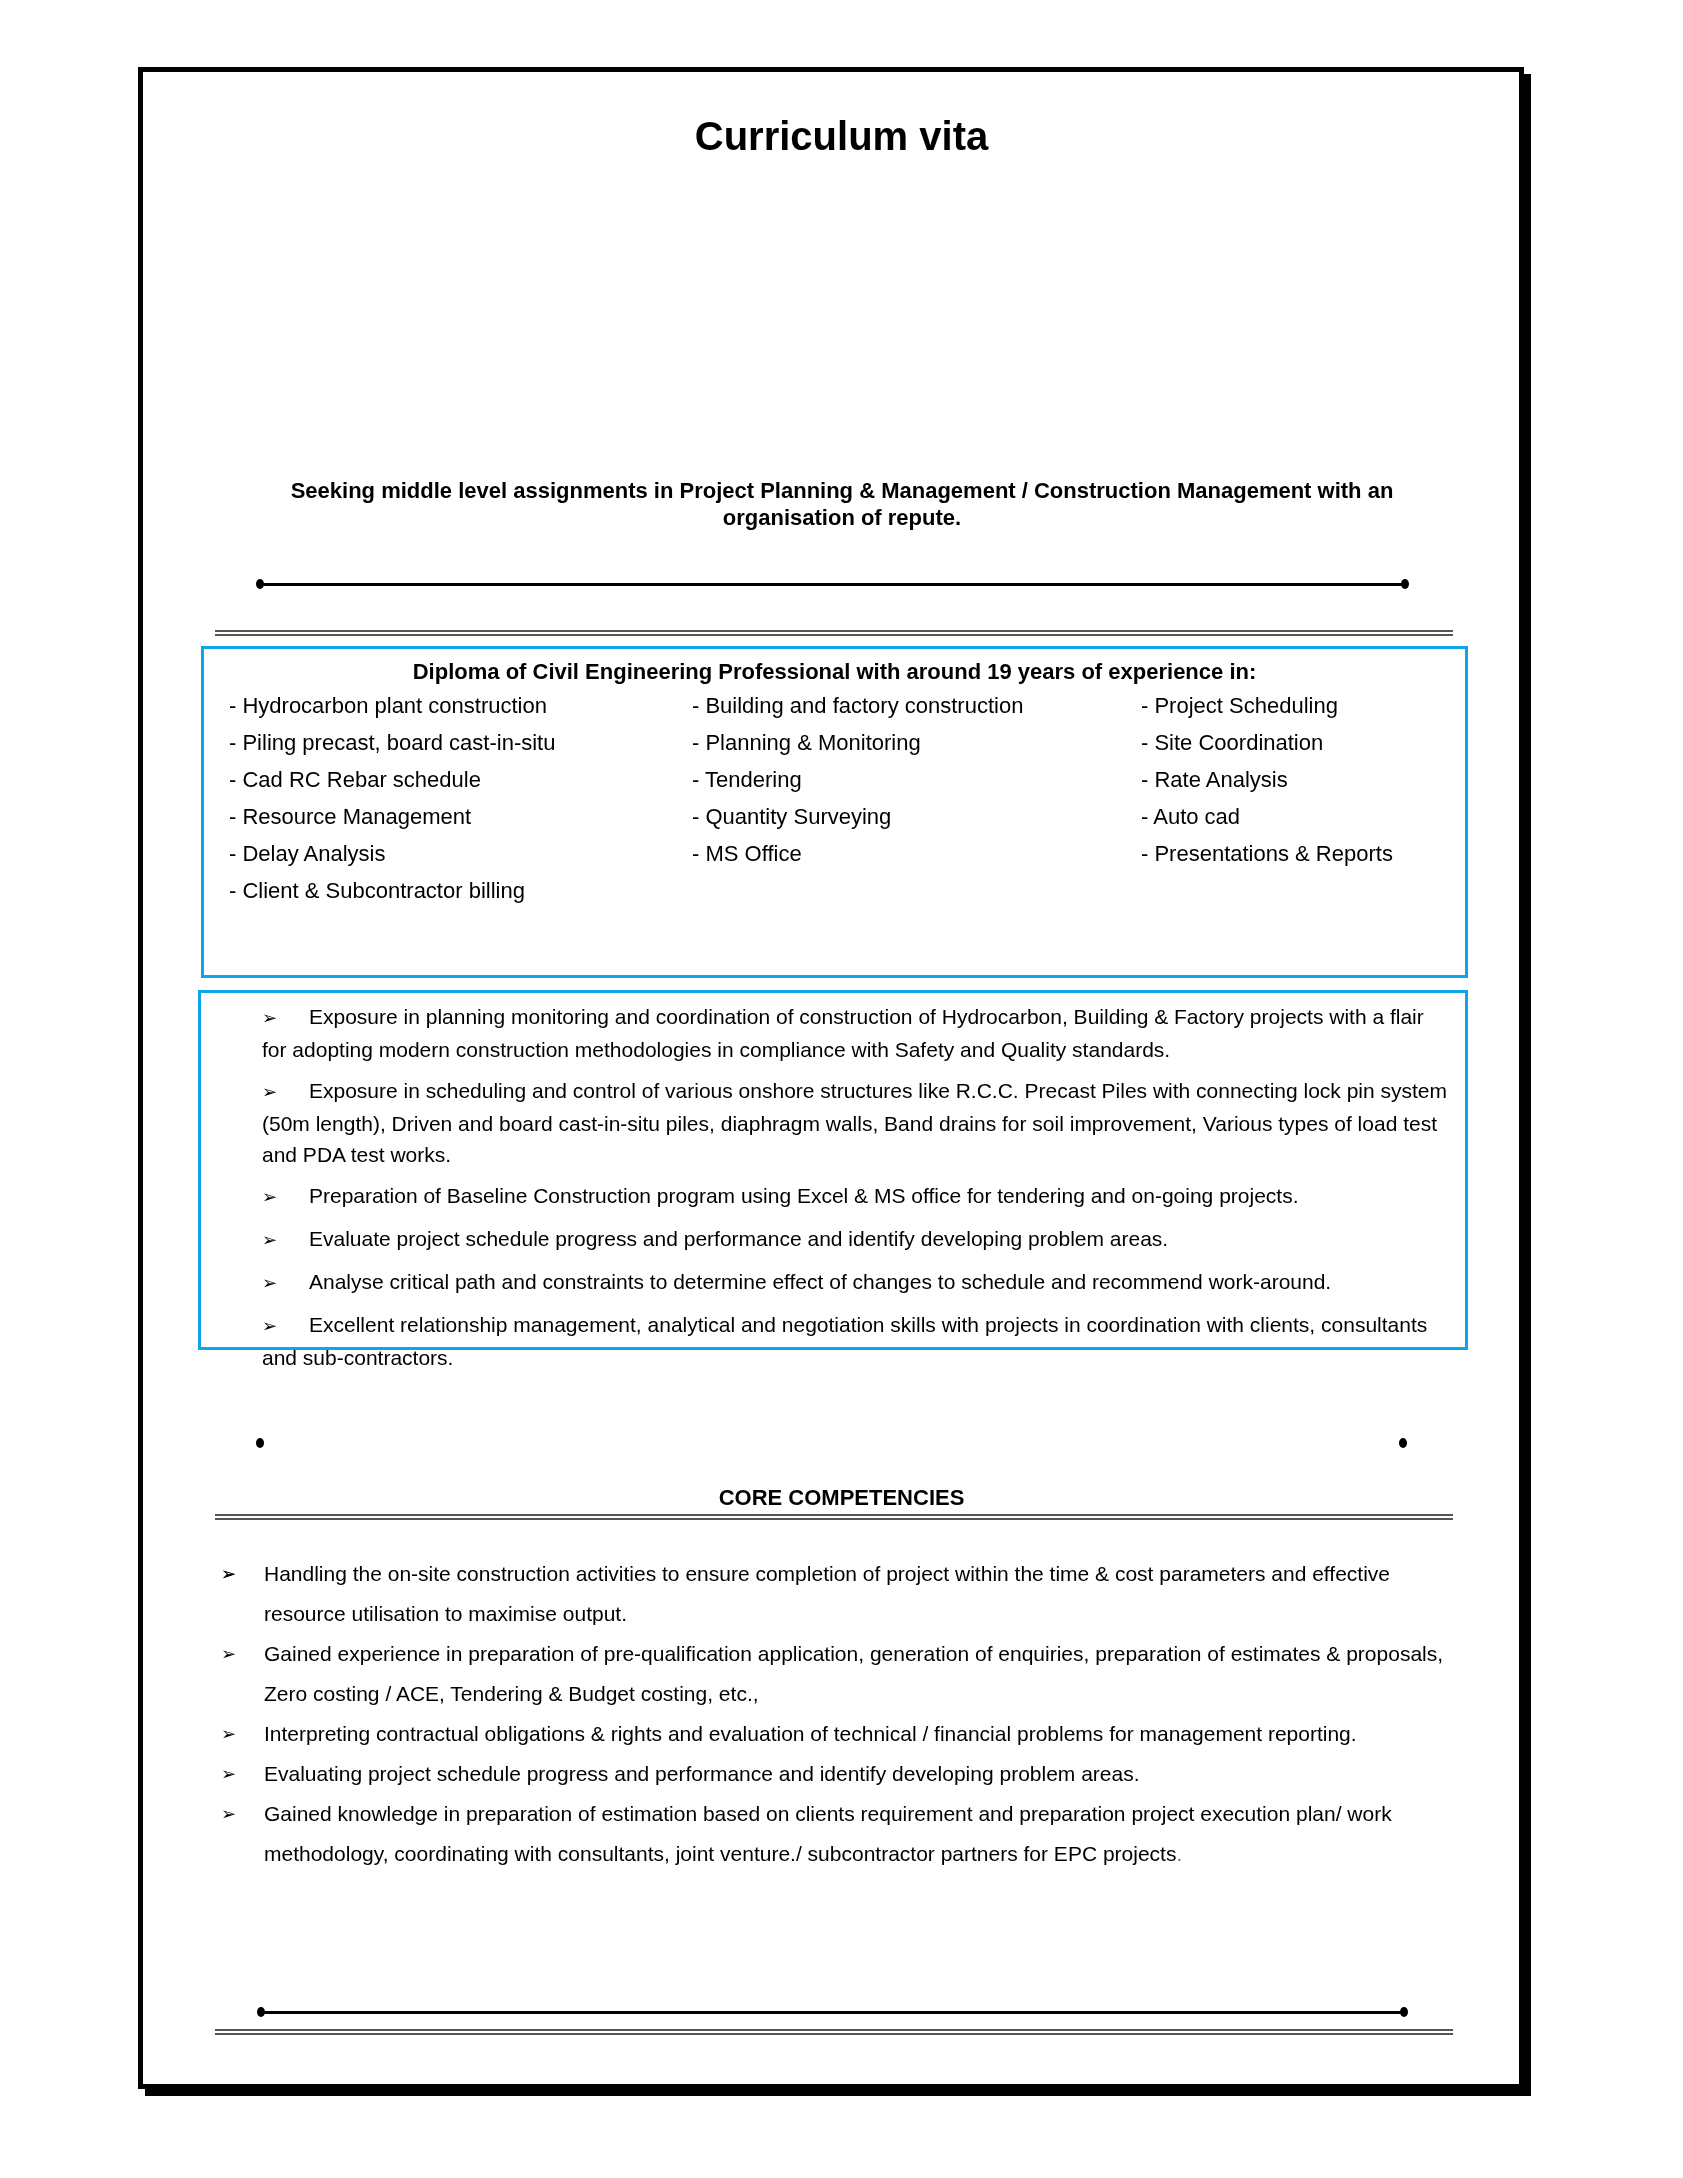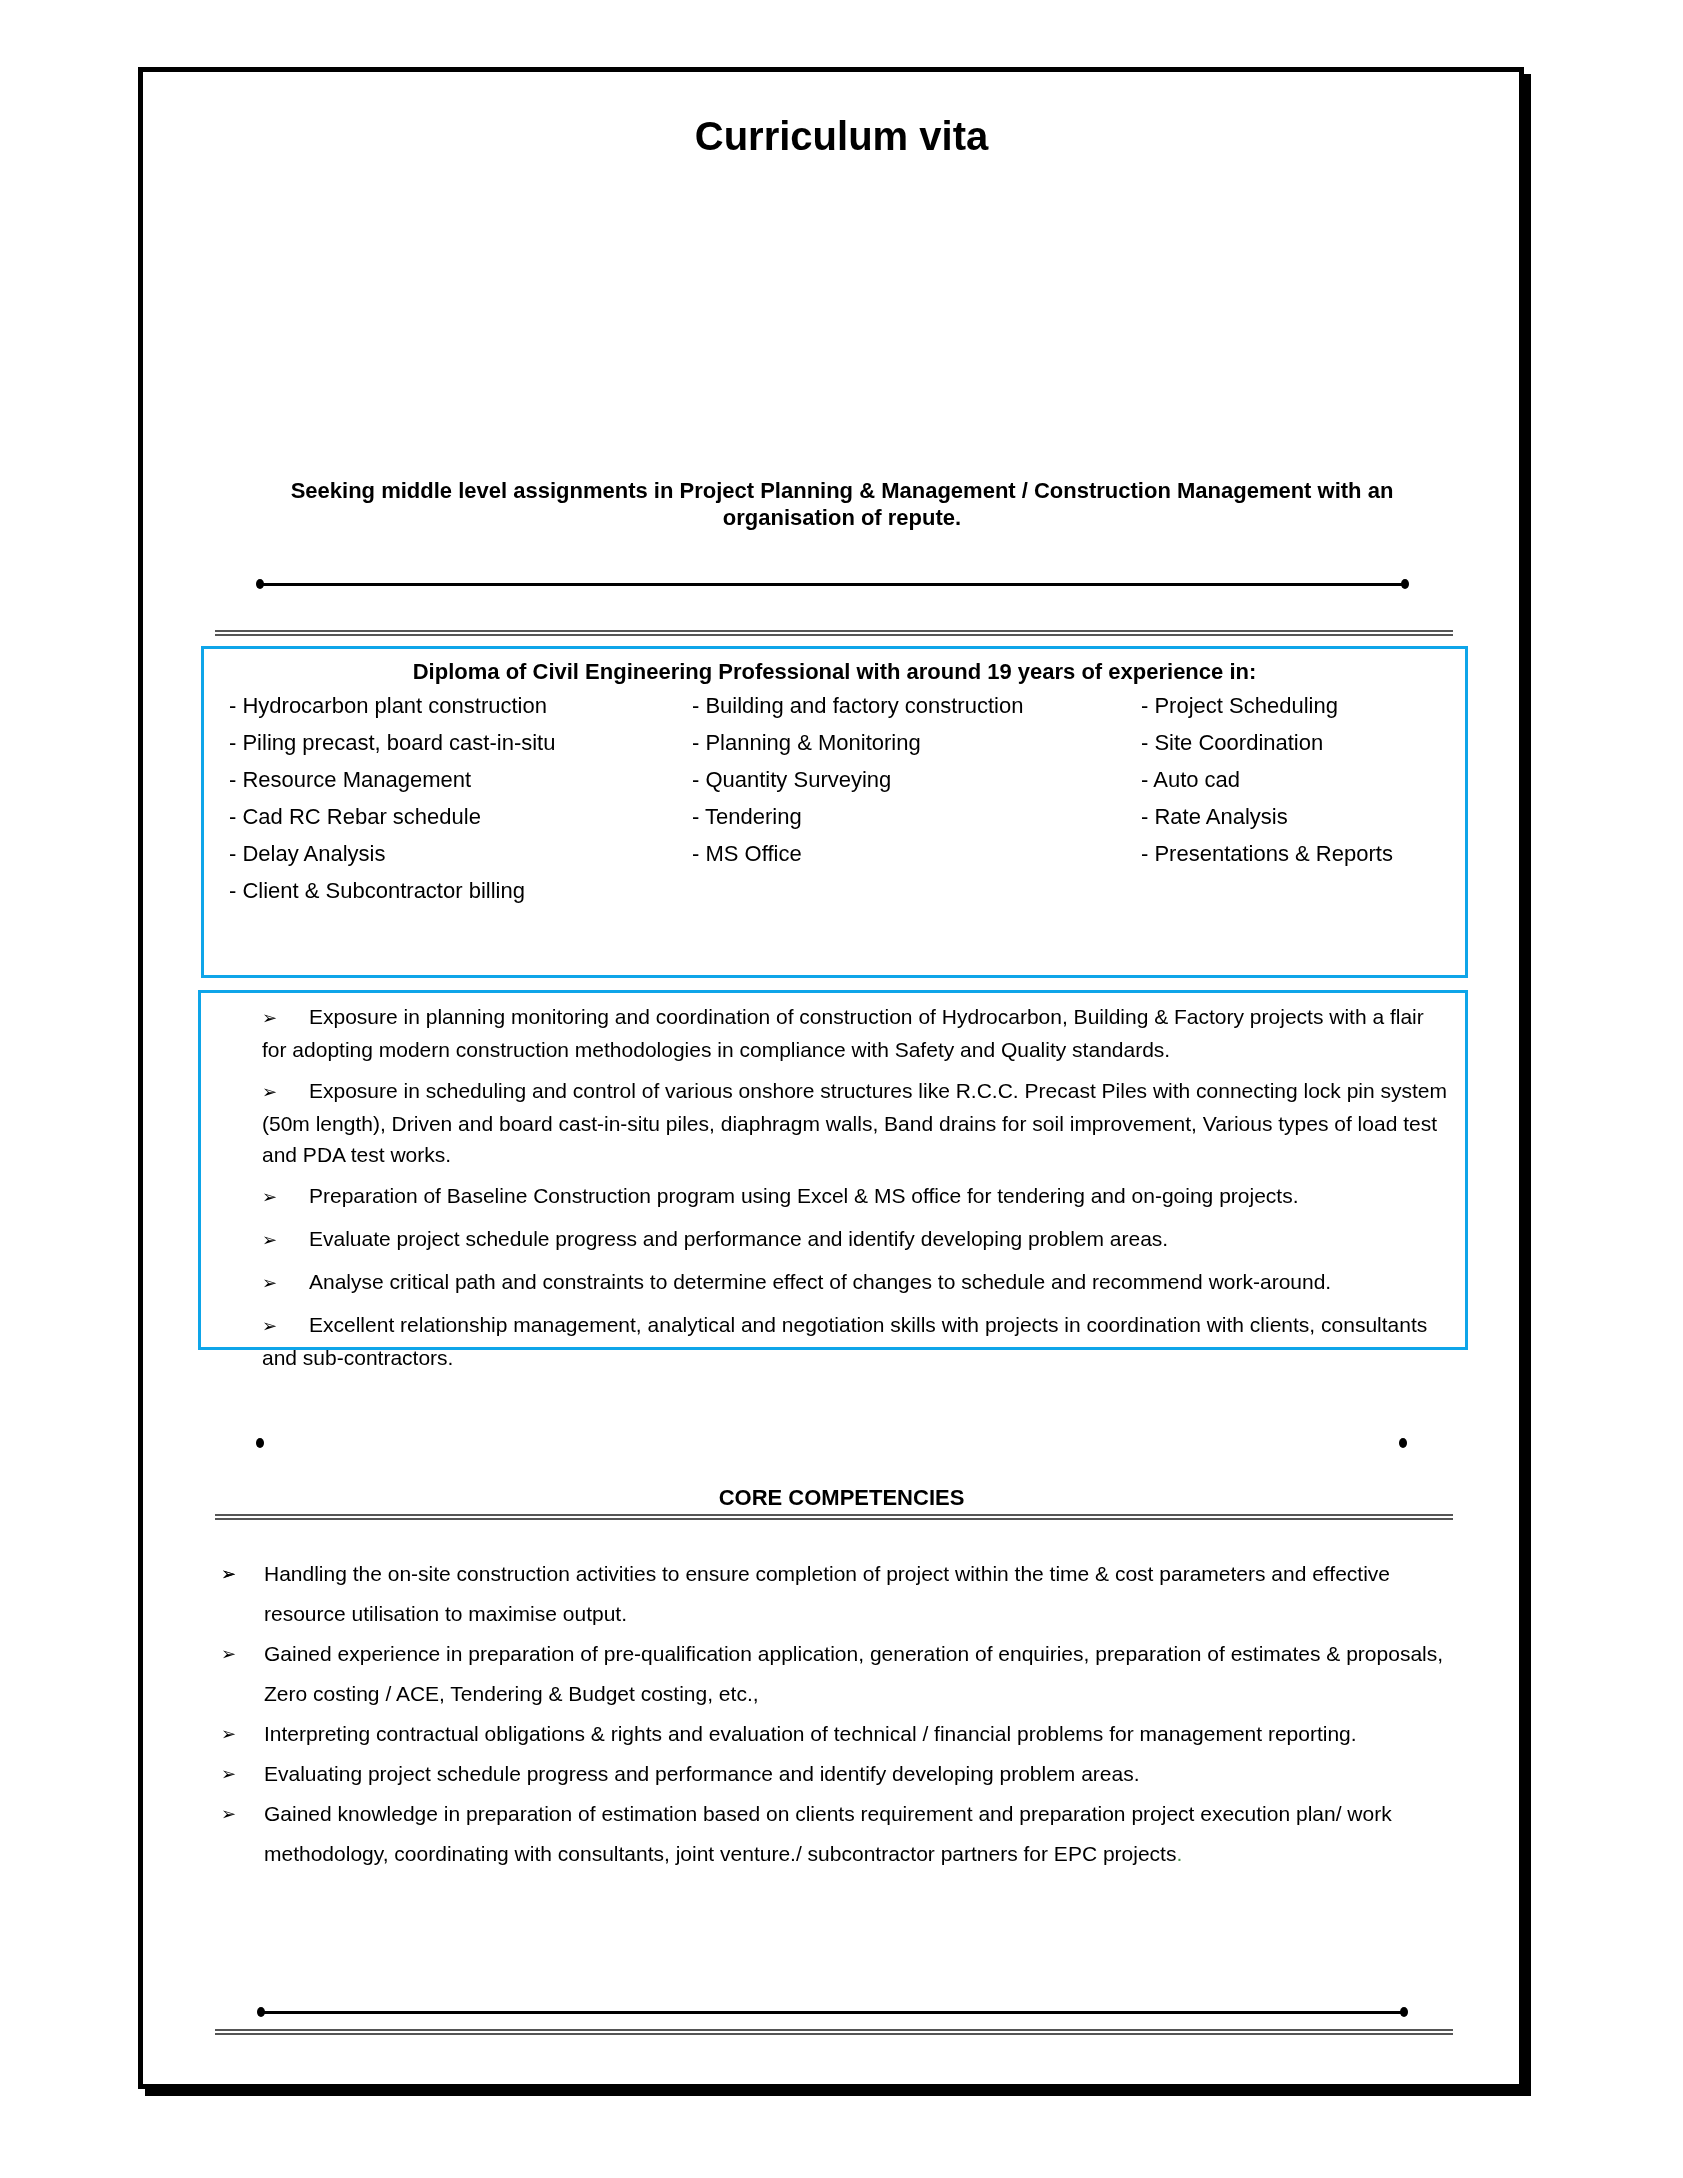--- a/index.html
+++ b/index.html
@@ -57,28 +57,28 @@
         <span class="grid-cell c0">- Hydrocarbon plant construction</span>
         <span class="grid-cell c1">- Building and factory construction</span>
         <span class="grid-cell c2">- Project Scheduling</span>
       </div>
       <div class="grid-row">
         <span class="grid-cell c0">- Piling precast, board cast-in-situ</span>
         <span class="grid-cell c1">- Planning &amp; Monitoring</span>
         <span class="grid-cell c2">- Site Coordination</span>
       </div>
       <div class="grid-row">
+        <span class="grid-cell c0">- Cad RC Rebar schedule</span>
+        <span class="grid-cell c1">- Tendering</span>
+        <span class="grid-cell c2">- Rate Analysis</span>
+      </div>
+      <div class="grid-row">
         <span class="grid-cell c0">- Resource Management</span>
         <span class="grid-cell c1">- Quantity Surveying</span>
         <span class="grid-cell c2">- Auto cad</span>
-      </div>
-      <div class="grid-row">
-        <span class="grid-cell c0">- Cad RC Rebar schedule</span>
-        <span class="grid-cell c1">- Tendering</span>
-        <span class="grid-cell c2">- Rate Analysis</span>
       </div>
       <div class="grid-row">
         <span class="grid-cell c0">- Delay Analysis</span>
         <span class="grid-cell c1">- MS Office</span>
         <span class="grid-cell c2">- Presentations &amp; Reports</span>
       </div>
       <div class="grid-row">
         <span class="grid-cell c0">- Client &amp; Subcontractor billing</span>
       </div>
     </div>

